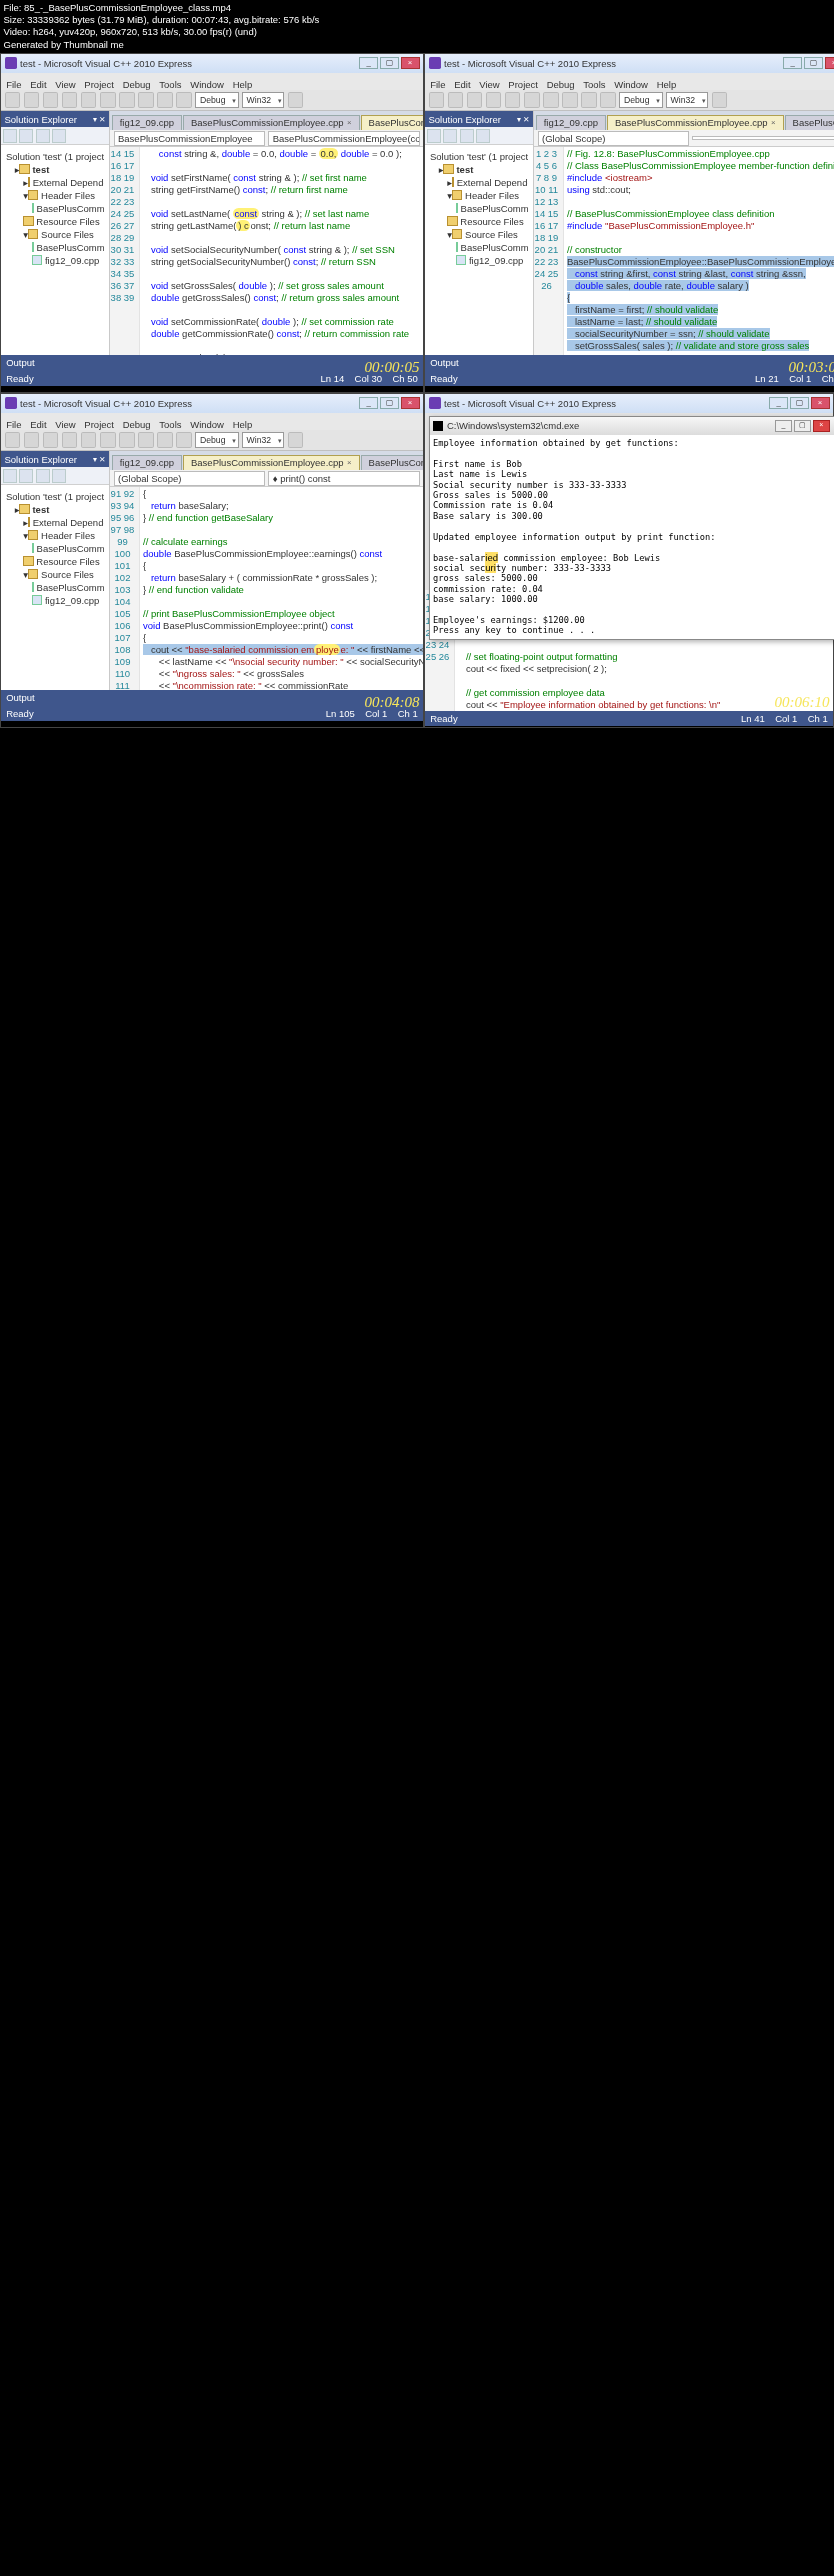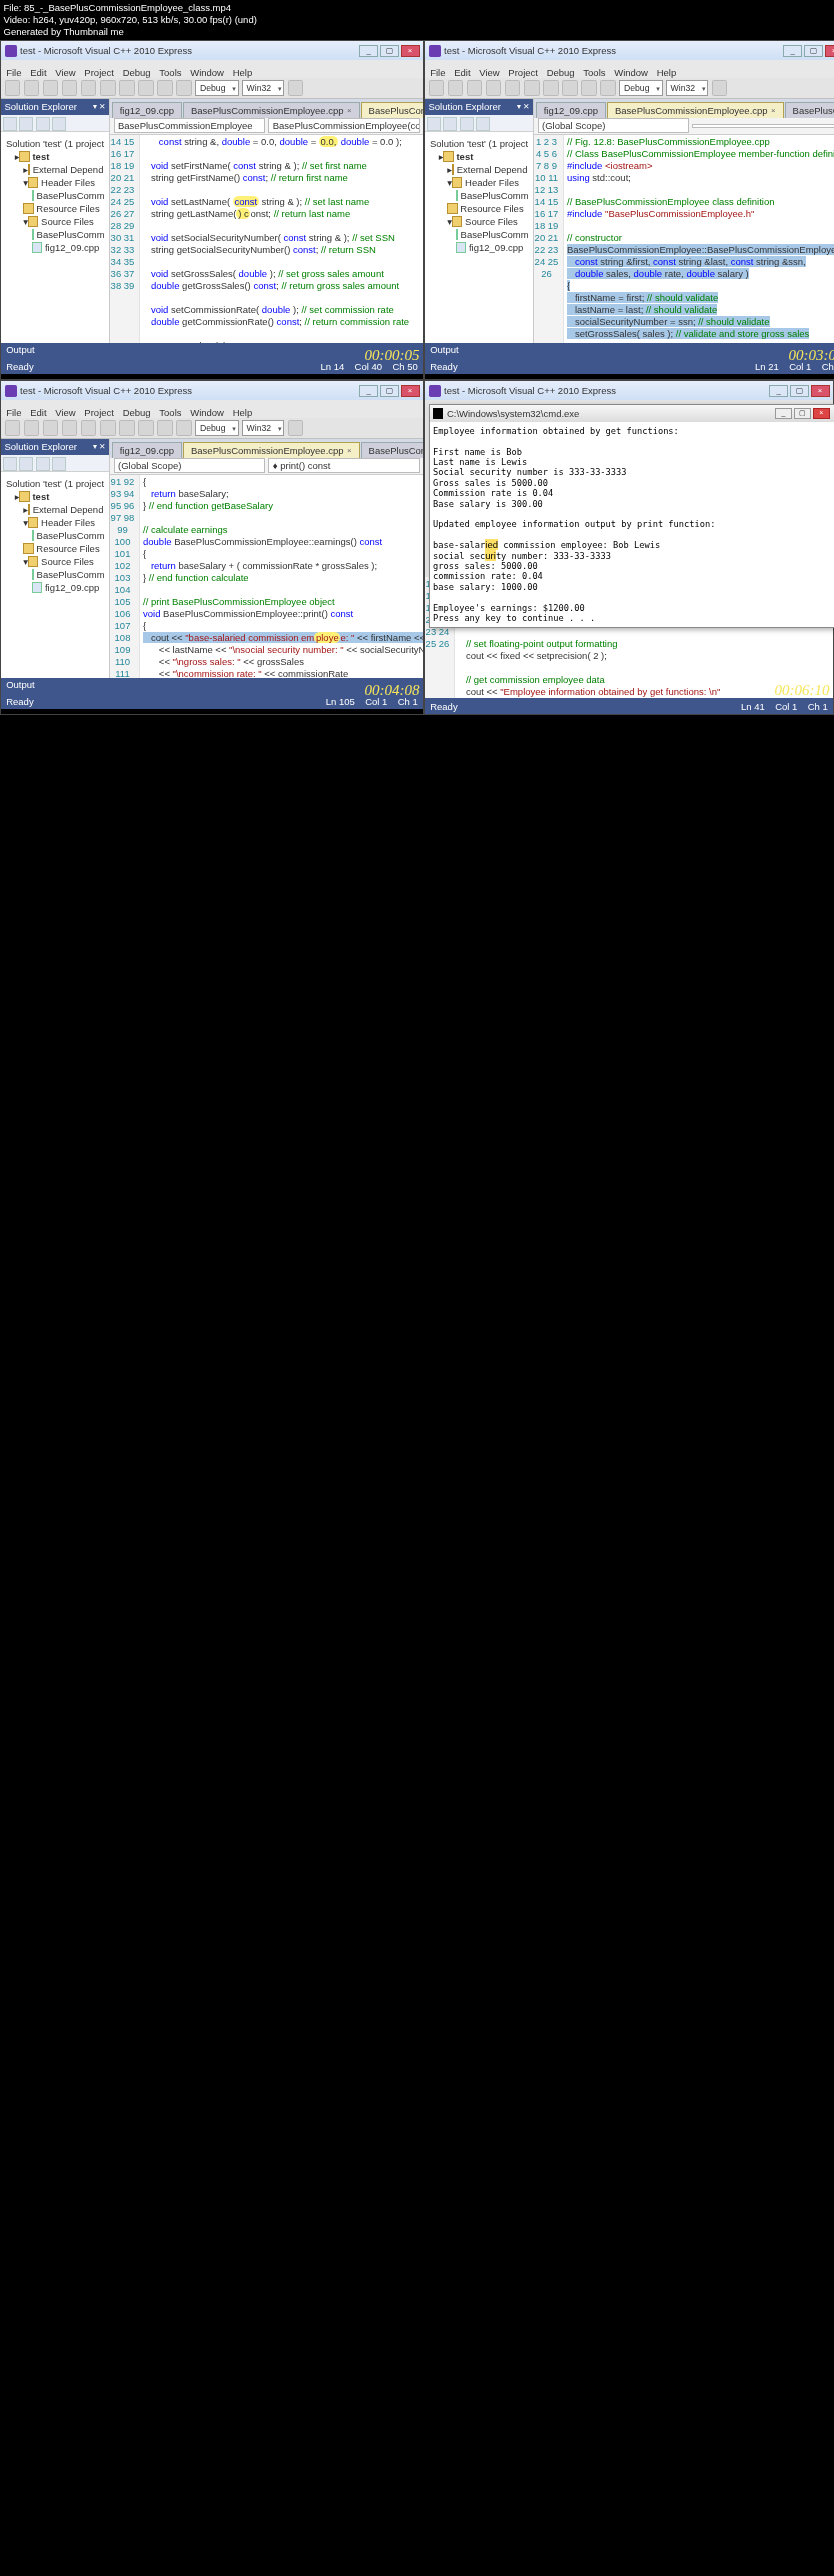--- a/index.html
+++ b/index.html
@@ -54,20 +54,21 @@
 .console-body{background:#fff;color:#000;font-family:Consolas,monospace;font-size:8.7px;padding:3.5px;line-height:10.4px;white-space:pre}
 .frame.f1{height:340px}.frame.f2{height:340px}
 .frame.f3{height:335px}.frame.f4{height:335px}
 .sel-hl{background:#ffe066}
 </style>
 </head>
 <body>
 
 <div class="meta">
 <div>File: 85_-_BasePlusCommissionEmployee_class.mp4</div>
+<div>Size: 33339362 bytes (31.79 MiB), duration: 00:07:43, avg.bitrate: 576 kb/s</div>
 <div>Video: h264, yuv420p, 960x720, 513 kb/s, 30.00 fps(r) (und)</div>
 <div>Generated by Thumbnail me</div>
 </div>
 
 <div class="frame-row">
 
 <div class="frame f1">
   <div class="titlebar">
     <span class="t-icon"></span>
     <span>test - Microsoft Visual C++ 2010 Express</span>
@@ -213,21 +214,21 @@
    string socialSecurityNumber;
 </div>
       </div>
     </div>
   </div>
   <div class="output-hdr">Output</div>
   <div class="statusbar">
     <span>Ready</span>
     <div class="r">
           <span>Ln 14</span>
-          <span>Col 40</span>
+          <span>Col 30</span>
           <span>Ch 50</span>
         </div>
   </div>
   <div class="timestamp">00:00:05</div>
 </div>
 
 <div class="frame f2">
   <div class="titlebar">
         <span class="t-icon"></span>
         <span>test - Microsoft Visual C++ 2010 Express</span>
@@ -497,21 +498,21 @@
 116
 </div>
         <div class="lines" id="c3">{
    <span class="kw">return</span> baseSalary;
 } <span class="cm">// end function getBaseSalary</span>
 
 <span class="cm">// calculate earnings</span>
 <span class="kw">double</span> BasePlusCommissionEmployee::earnings() <span class="kw">const</span>
 {
    <span class="kw">return</span> baseSalary + ( commissionRate * grossSales );
-} <span class="cm">// end function calculate</span>
+} <span class="cm">// end function validate</span>
 
 <span class="cm">// print BasePlusCommissionEmployee object</span>
 <span class="kw">void</span> BasePlusCommissionEmployee::print() <span class="kw">const</span>
 {
 <span class="sel">   cout &lt;&lt; <span class="str">"base-salaried commission em<span class="hl-y">ploye</span>e: "</span> &lt;&lt; firstName &lt;&lt; </span>
       &lt;&lt; lastName &lt;&lt; <span class="str">"\nsocial security number: "</span> &lt;&lt; socialSecurityNumber
       &lt;&lt; <span class="str">"\ngross sales: "</span> &lt;&lt; grossSales
       &lt;&lt; <span class="str">"\ncommission rate: "</span> &lt;&lt; commissionRate
       &lt;&lt;  &lt;&lt; baseSalary;
 } 

